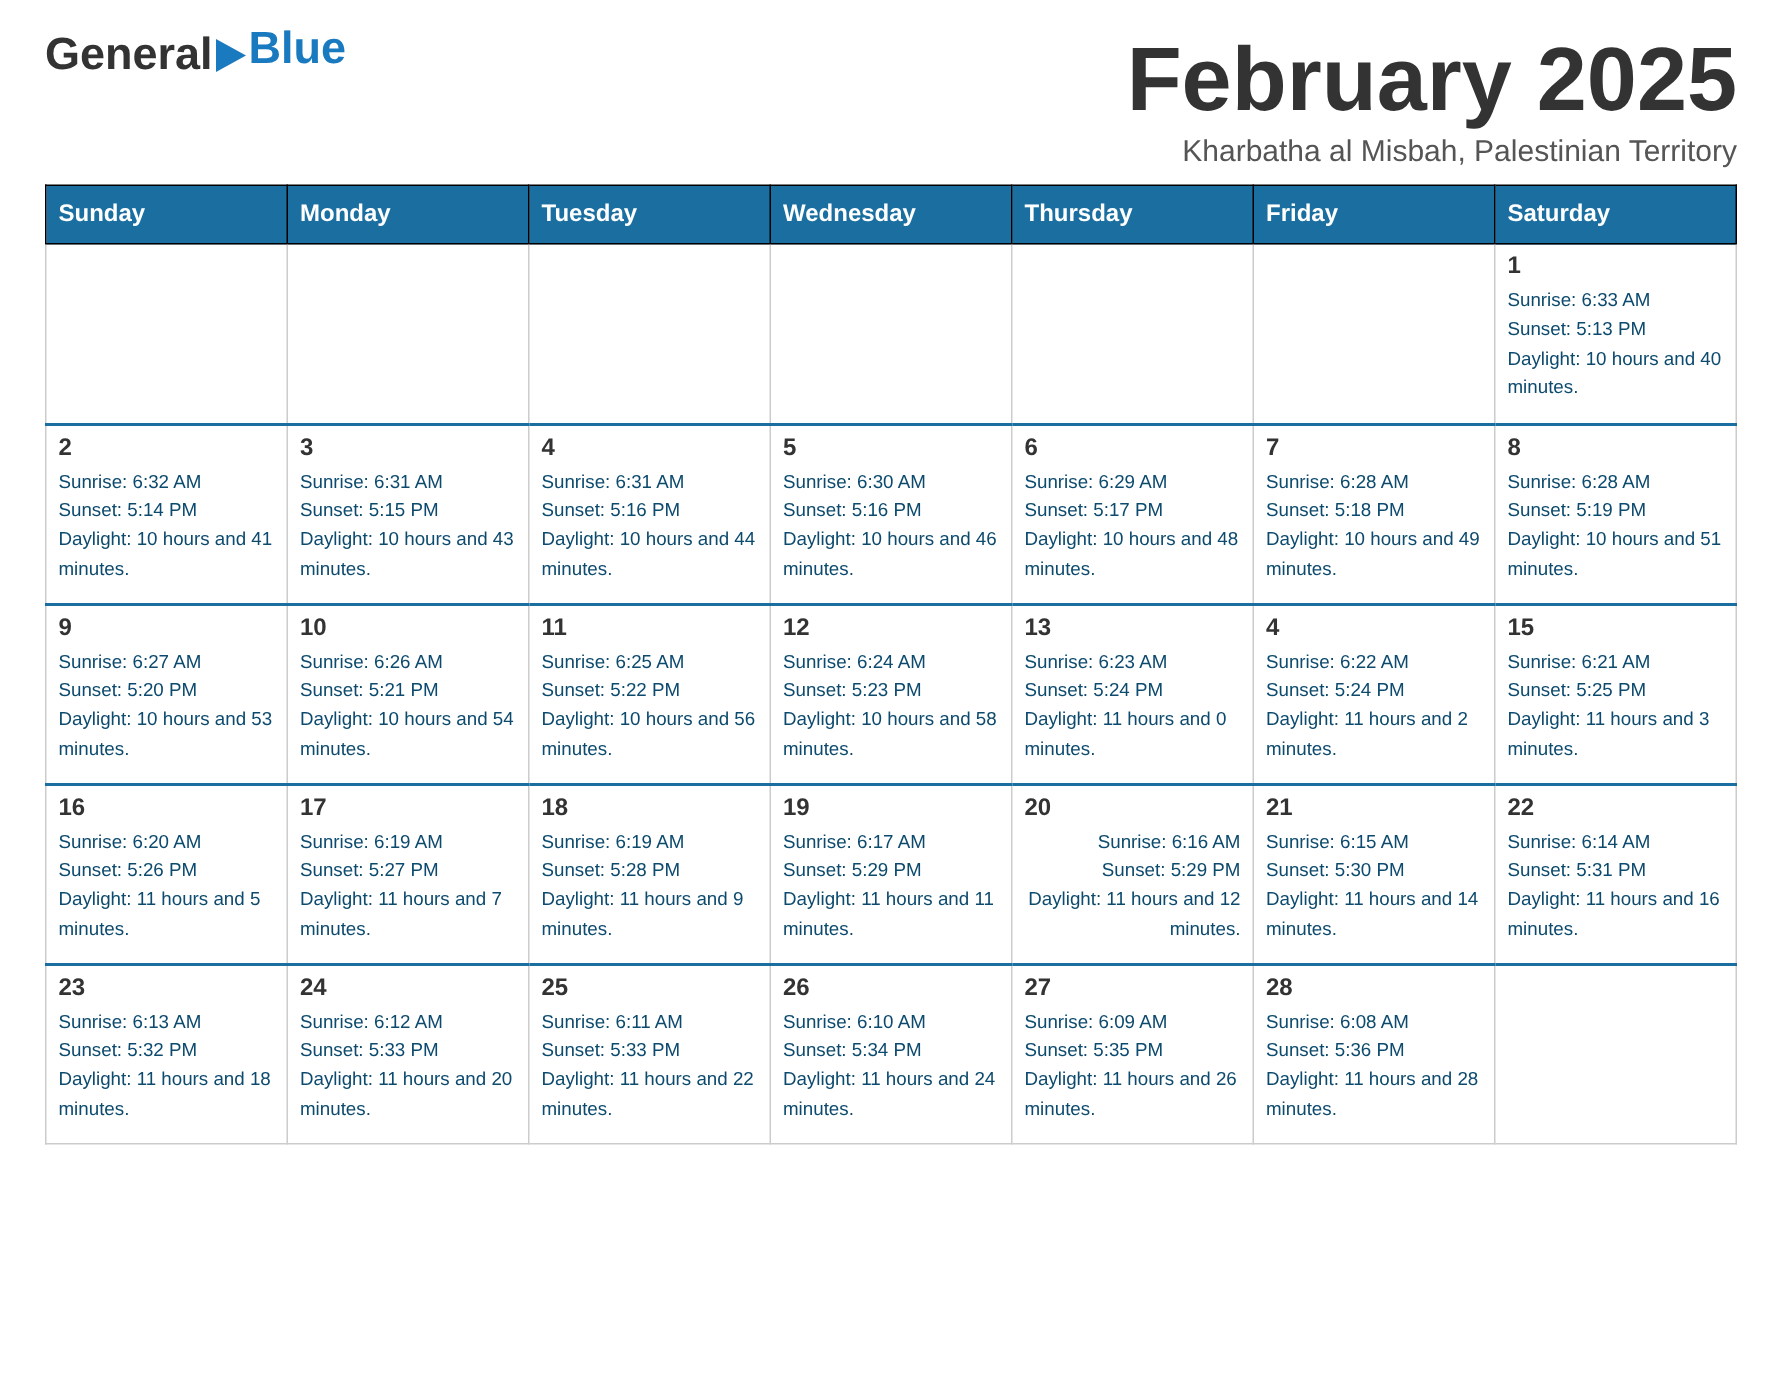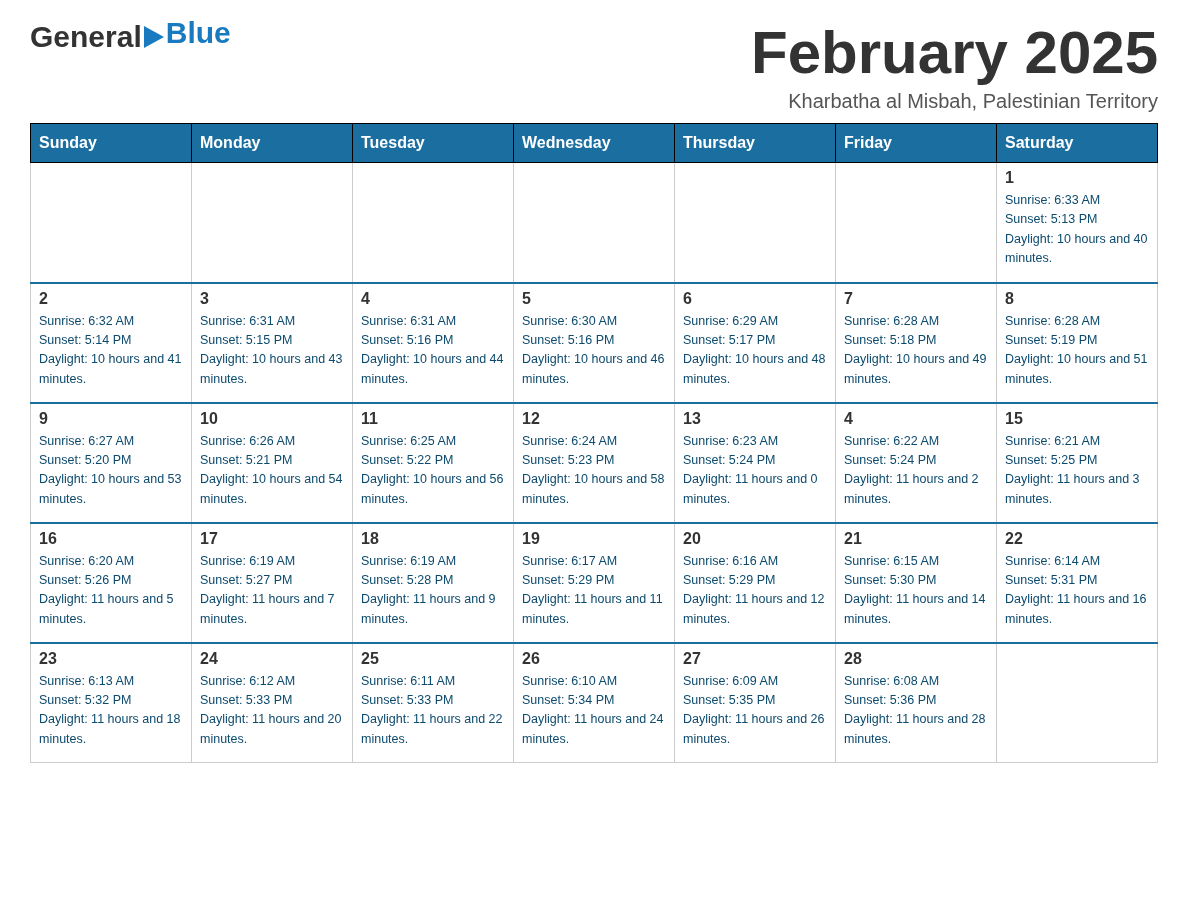--- a/index.html
+++ b/index.html
@@ -256,21 +256,21 @@
 Daylight: 11 hours and 9 minutes.</div>
         </td>
         <td>
           <span class="day-number">19</span>
           <div class="day-info" style="white-space: pre-line;">Sunrise: 6:17 AM
 Sunset: 5:29 PM
 Daylight: 11 hours and 11 minutes.</div>
         </td>
         <td>
           <span class="day-number">20</span>
-          <div class="day-info" style="white-space: pre-line;">Sunrise: 6:16 AM
+          <div class="day-info" style="white-space: pre-line; text-align: right;">Sunrise: 6:16 AM
 Sunset: 5:29 PM
 Daylight: 11 hours and 12 minutes.</div>
         </td>
         <td>
           <span class="day-number">21</span>
           <div class="day-info" style="white-space: pre-line;">Sunrise: 6:15 AM
 Sunset: 5:30 PM
 Daylight: 11 hours and 14 minutes.</div>
         </td>
         <td>

